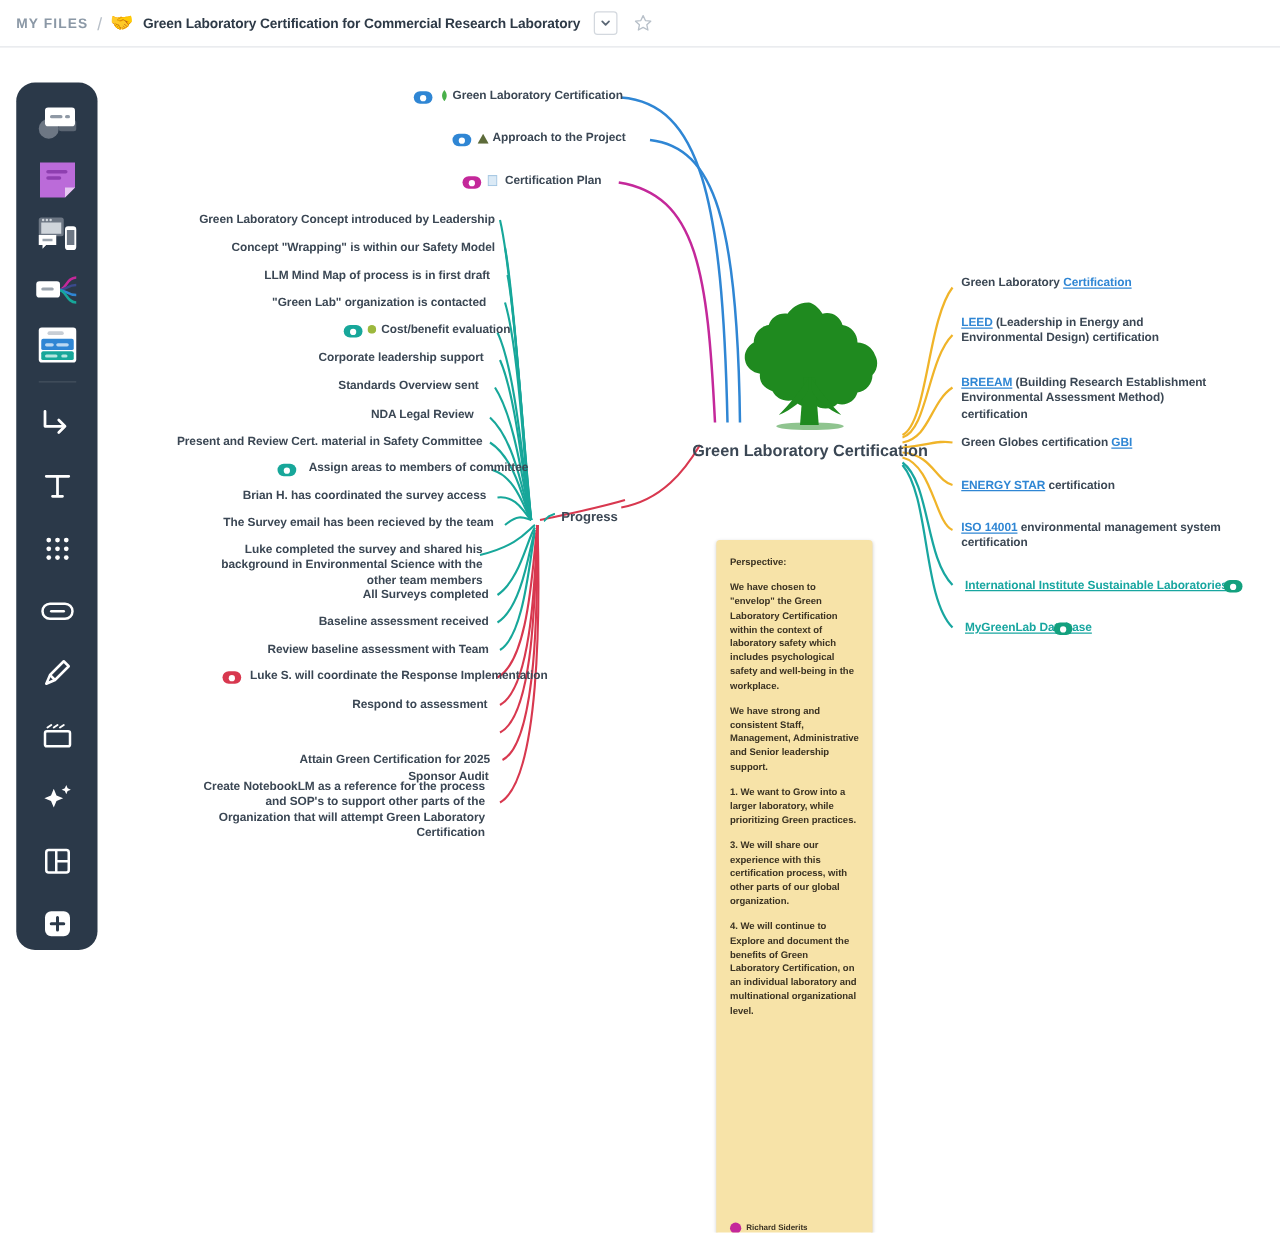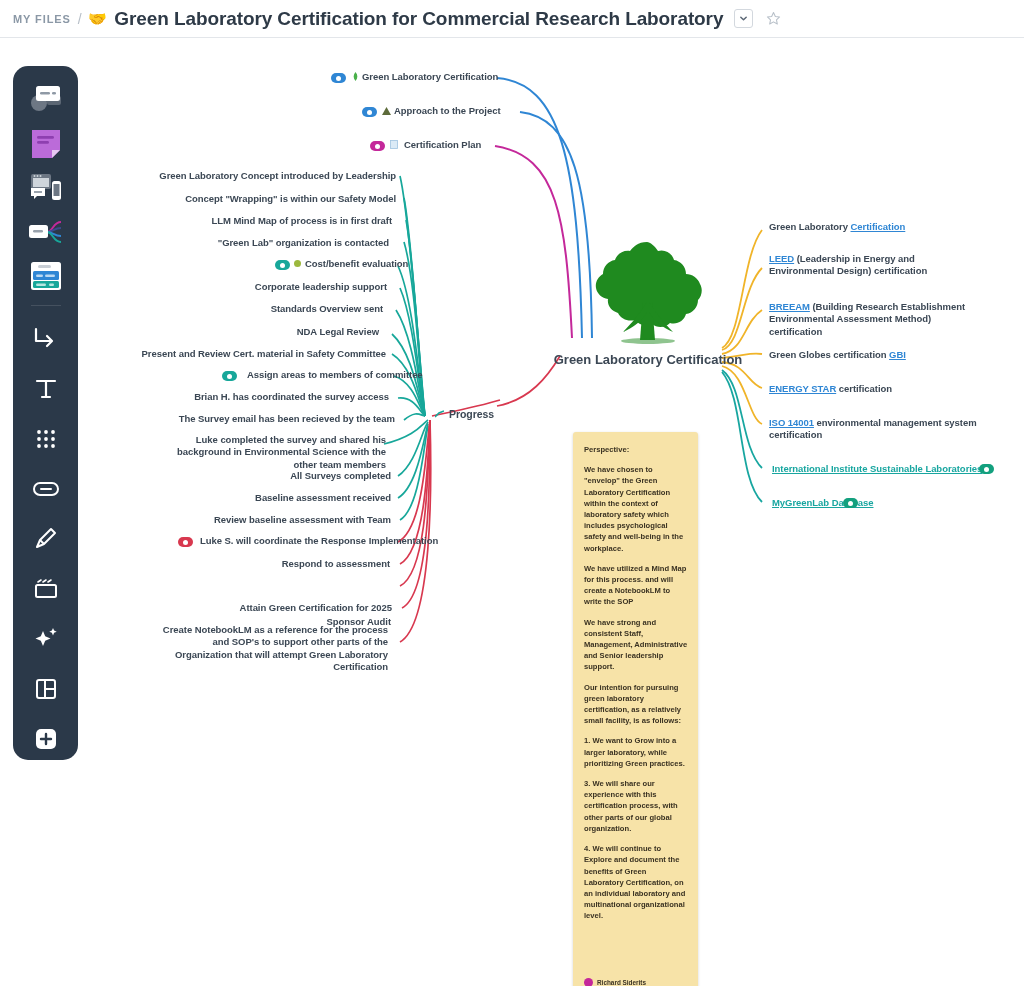--- a/index.html
+++ b/index.html
@@ -16,21 +16,21 @@
     position: absolute; left: 0; top: 0; width: 1024px; height: 38px;
     background: #fff; border-bottom: 1px solid #e3e6ea;
     display: flex; align-items: center; padding-left: 13px; gap: 7px;
   }
   .crumb-root {
     font-size: 11px; font-weight: bold; letter-spacing: .9px;
     color: #8b98a6; text-transform: uppercase;
   }
   .crumb-sep { font-size: 14px; color: #b6bec7; }
   .doc-emoji { font-size: 15px; line-height: 1; }
-  .doc-title { font-size: 19px; font-weight: bold; color: #2e3a47; letter-spacing: -.1px; }
+  .doc-title { font-size: 11px; font-weight: bold; color: #2e3a47; letter-spacing: -.1px; }
   .chev-box {
     width: 19px; height: 19px; border: 1px solid #d3d8de; border-radius: 3px;
     display: flex; align-items: center; justify-content: center; margin-left: 4px;
     background: #fff;
   }
   .star-btn { margin-left: 5px; display: flex; align-items: center; }
 
   
   .rail {
     position: absolute; left: 13px; top: 66px; width: 65px; height: 694px;
@@ -399,23 +399,21 @@
   <div class="toggle green-o" style="left:979px; top:426px;"></div>
 
   <div class="node" style="left:772px; top:459px;">
     <span class="link-teal">MyGreenLab Database</span>
   </div>
   <div class="toggle green-o" style="left:843px; top:460px;"></div>
 
   <div class="sticky">
     <p>Perspective:</p>
     <p>We have chosen to "envelop" the Green Laboratory Certification within the context of laboratory safety which includes psychological safety and well-being in the workplace.</p>
-    <p>We have utilized a Mind Map for this process. and will create a NotebookLM to write the SOP</p>
     <p>We have strong and consistent Staff, Management, Administrative and Senior leadership support.</p>
-    <p>Our intention for pursuing green laboratory certification, as a relatively small facility, is as follows:</p>
     <p>1. We want to Grow into a larger laboratory, while prioritizing Green practices.</p>
     <p>3. We will share our experience with this certification process, with other parts of our global organization.</p>
     <p>4. We will continue to Explore and document the benefits of Green Laboratory Certification, on an individual laboratory and multinational organizational level.</p>
     <div class="author">
       <span class="avatar"></span>
       <span>Richard Siderits</span>
     </div>
   </div>
 
 </div>

